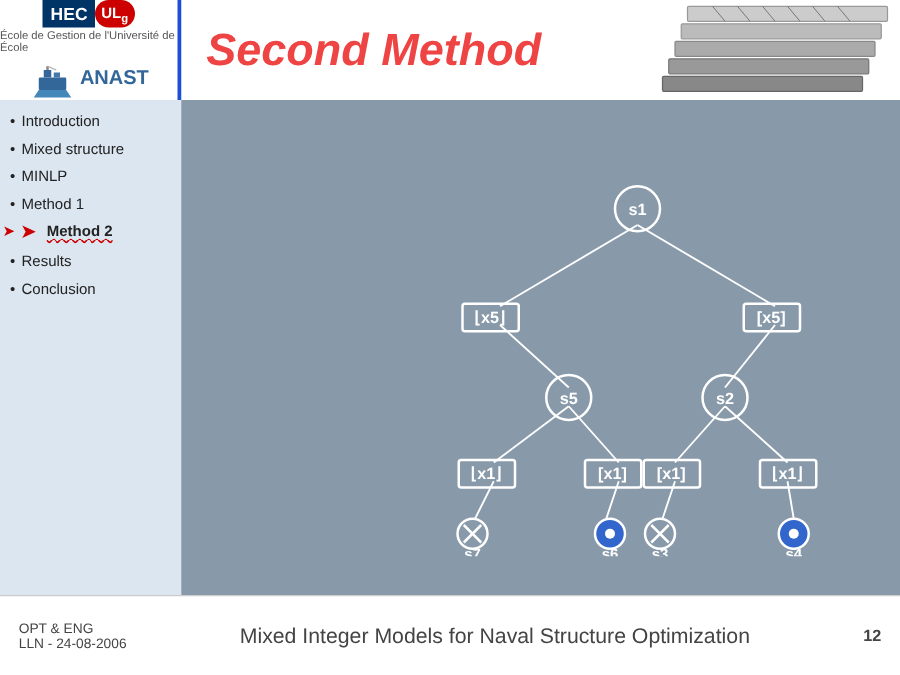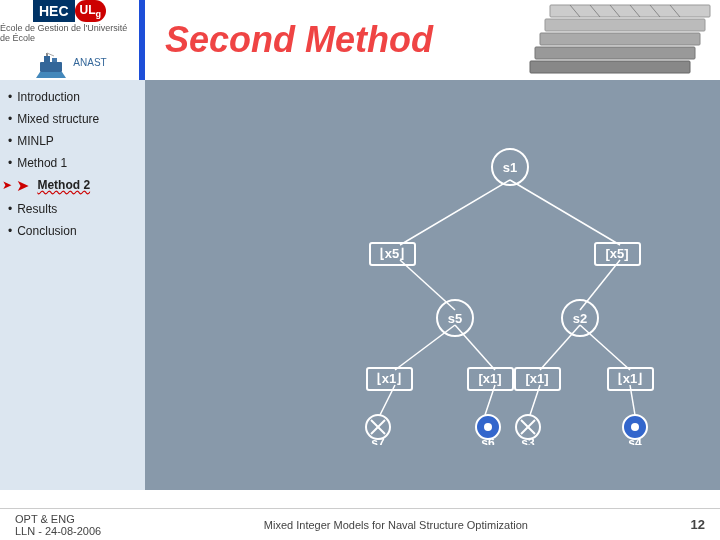--- a/index.html
+++ b/index.html
@@ -22,21 +22,21 @@
       background: #fff;
     }
 
     #logo-area {
       width: 145px;
       height: 80px;
       display: flex;
       align-items: center;
       justify-content: center;
       background: #fff;
-      border-right: 6px solid #1d4ed8;
+      border-right: 3px solid #1d4ed8;
       flex-shrink: 0;
     }
 
     #title-area {
       flex: 1;
       padding-left: 20px;
       display: flex;
       align-items: center;
     }
 
@@ -135,37 +135,37 @@
       top: 0; left: 0;
       width: 420px;
       height: 320px;
     }
 
     
     #footer {
       position: absolute;
       bottom: 0;
       left: 0; right: 0;
-      height: 32px;
+      height: 64px;
       background: #fff;
       display: flex;
       align-items: center;
       justify-content: space-between;
       padding: 0 15px;
       border-top: 1px solid #ccc;
       gap: 28px;
     }
 
     #footer-left {
       font-size: 11px;
       color: #444;
     }
 
     #footer-center {
-      font-size: 11px;
+      font-size: 17px;
       color: #444;
       text-align: center;
     }
 
     #footer-right {
       font-size: 13px;
       color: #444;
       font-weight: bold;
     }
 
@@ -211,21 +211,21 @@
       <div style="display:flex; align-items:center; margin-top:2px;">
 
         <svg class="ship-icon" viewBox="0 0 38 32" xmlns="http://www.w3.org/2000/svg">
           <rect x="8" y="14" width="22" height="10" rx="1" fill="#336699"></rect>
           <rect x="12" y="8" width="6" height="6" fill="#336699"></rect>
           <rect x="20" y="10" width="5" height="4" fill="#4477aa"></rect>
           <polygon points="8,24 4,30 34,30 30,24" fill="#4488bb"></polygon>
           <rect x="14" y="5" width="2" height="3" fill="#888"></rect>
           <line x1="15" y1="5" x2="22" y2="8" stroke="#aaa" stroke-width="1"></line>
         </svg>
-        <div style="font-size:10px; font-weight:normal; color:#336699; margin-left:3px;">ANAST</div>
+        <div style="font-size:16px; font-weight:bold; color:#336699; margin-left:3px;">ANAST</div>
       </div>
     </div>
   </div>
   <div id="title-area">
     <span id="page-title-text">Second Method</span>
   </div>
 
   <div id="decoration-top-right">
     <svg class="diag-lines" viewBox="0 0 200 78" xmlns="http://www.w3.org/2000/svg">
 

